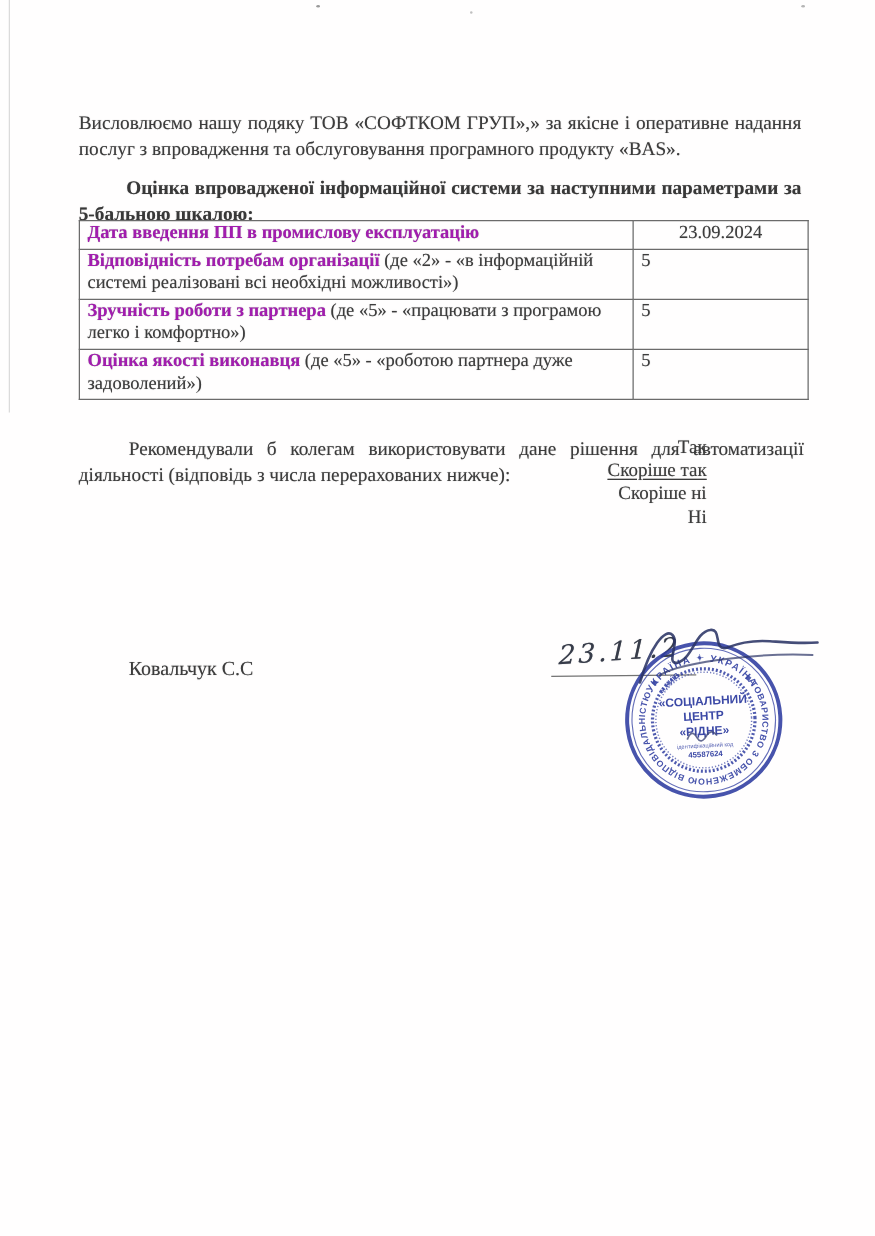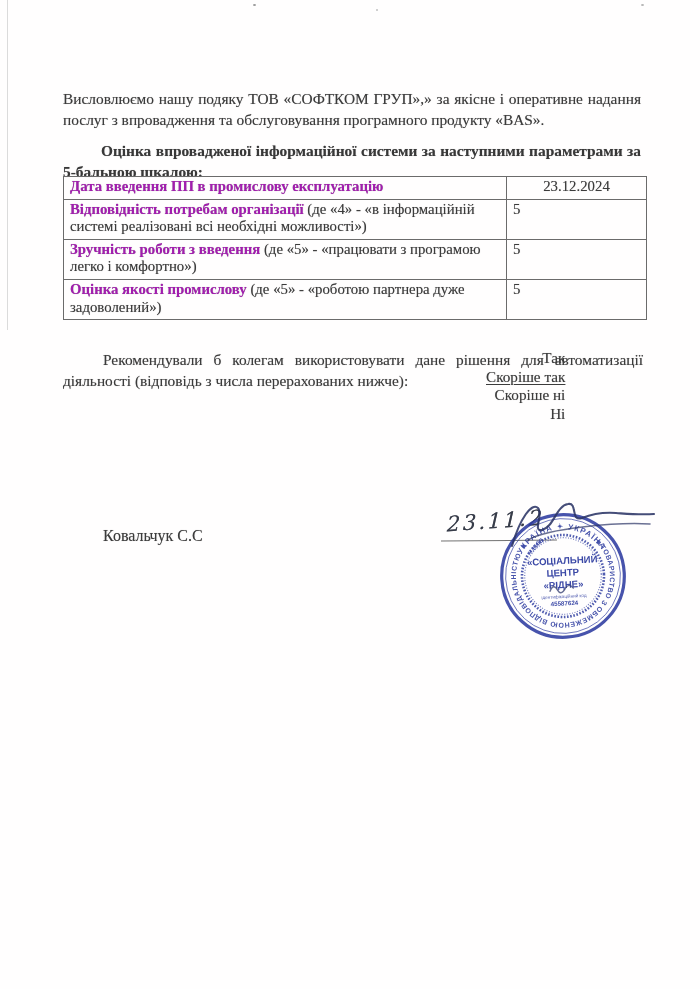--- a/index.html
+++ b/index.html
@@ -68,32 +68,32 @@
   <div class="speck" style="left:641px;top:4px;width:3px;height:2px;background:#b5b5b5;"></div>
 
   <p class="para intro doc-text">Висловлюємо нашу подяку ТОВ «СОФТКОМ ГРУП»,» за якісне і оперативне надання послуг з впровадження та обслуговування програмного продукту «BAS».</p>
 
   <p class="para heading doc-text">Оцінка впровадженої інформаційної системи за наступними параметрами за 5-бальною шкалою:</p>
 
   <table class="ratings doc-text">
     <tbody>
       <tr>
         <td class="c1"><span class="b">Дата введення ПП в промислову експлуатацію</span><span></span></td>
-        <td class="c2 center">23.12.2024</td>
+        <td class="c2 center">23.09.2024</td>
       </tr>
       <tr>
-        <td class="c1"><span class="b">Відповідність потребам організації</span><span> (де «4» - «в інформаційній системі реалізовані всі необхідні можливості»)</span></td>
+        <td class="c1"><span class="b">Відповідність потребам організації</span><span> (де «2» - «в інформаційній системі реалізовані всі необхідні можливості»)</span></td>
         <td class="c2">5</td>
       </tr>
       <tr>
-        <td class="c1"><span class="b">Зручність роботи з введення</span><span> (де «5» - «працювати з програмою легко і комфортно»)</span></td>
+        <td class="c1"><span class="b">Зручність роботи з партнера</span><span> (де «5» - «працювати з програмою легко і комфортно»)</span></td>
         <td class="c2">5</td>
       </tr>
       <tr>
-        <td class="c1"><span class="b">Оцінка якості промислову</span><span> (де «5» - «роботою партнера дуже задоволений»)</span></td>
+        <td class="c1"><span class="b">Оцінка якості виконавця</span><span> (де «5» - «роботою партнера дуже задоволений»)</span></td>
         <td class="c2">5</td>
       </tr>
     </tbody>
   </table>
 
   <p class="para q doc-text">Рекомендували б колегам використовувати дане рішення для автоматизації діяльності (відповідь з числа перерахованих нижче):</p>
 
   <div class="options doc-text">
     <div class="opt">Так</div>
     <div class="opt selected">Скоріше так</div>

